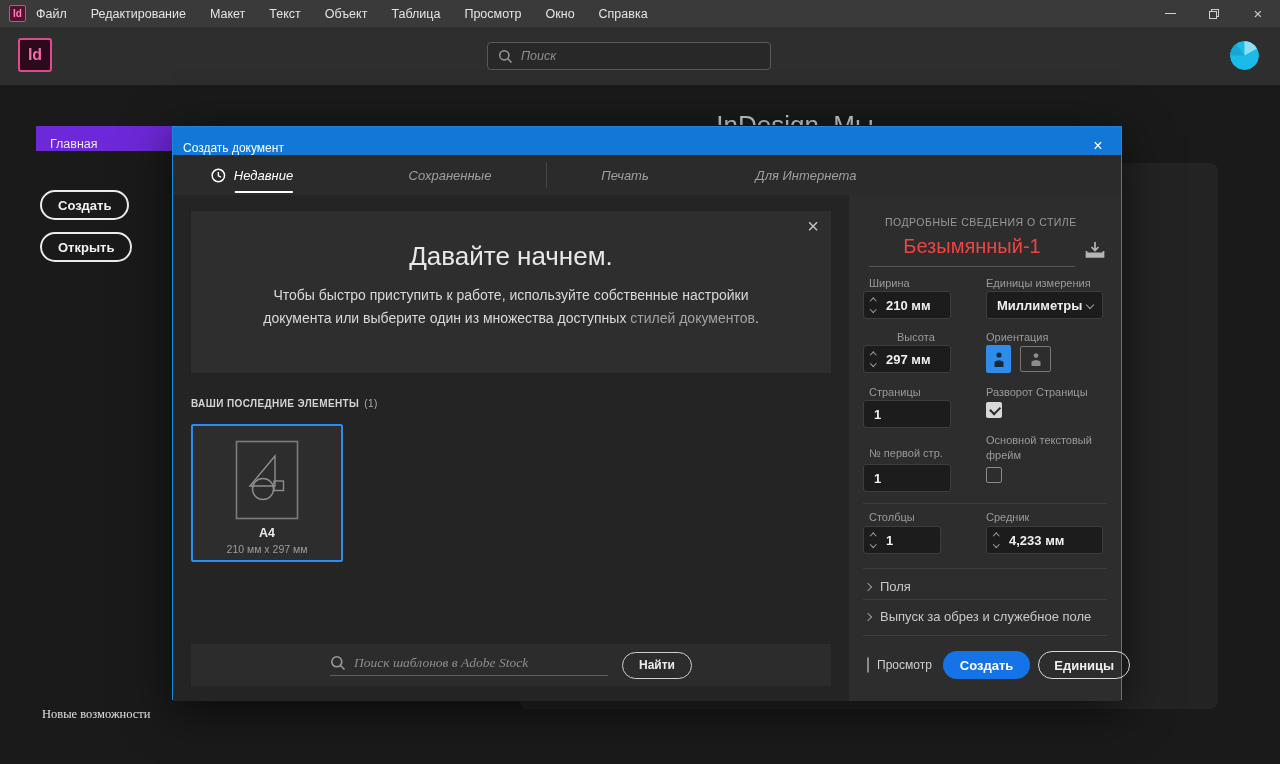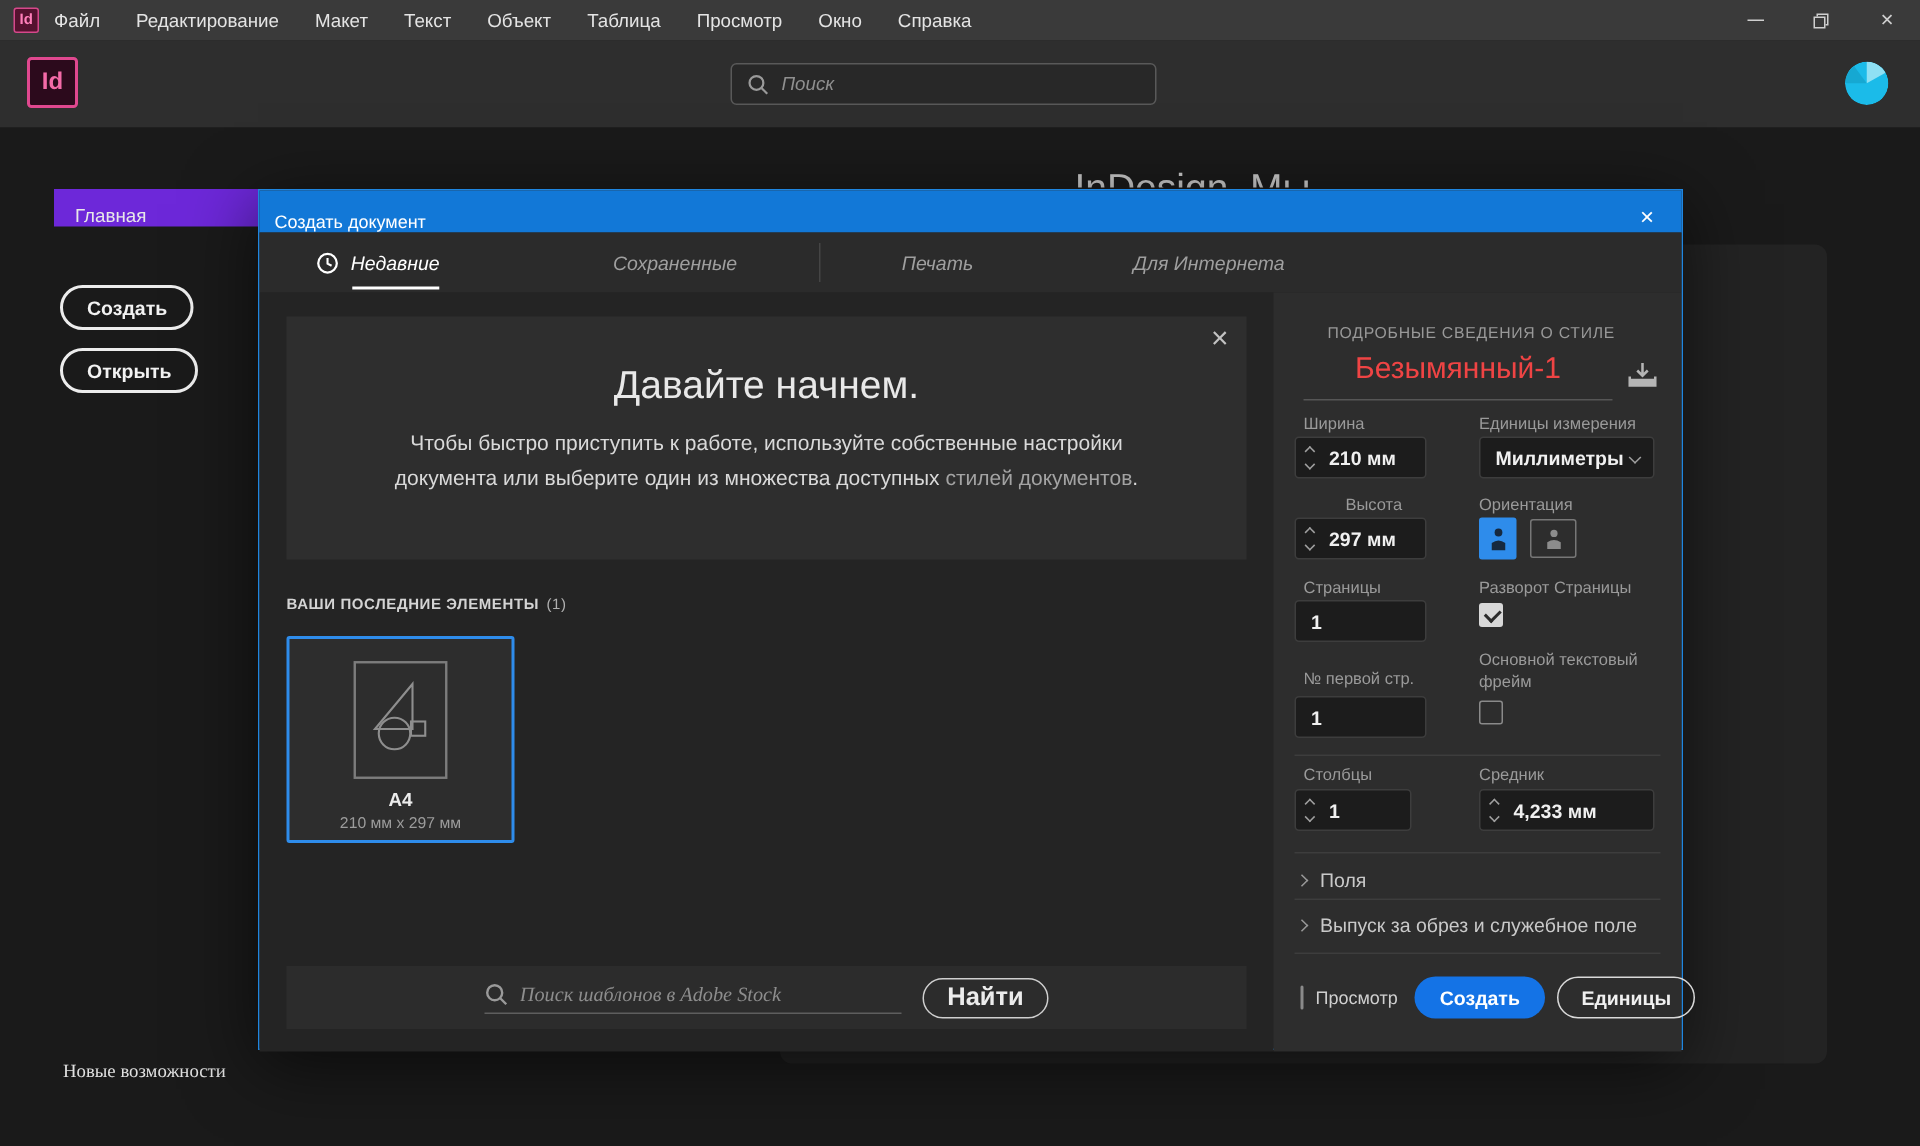--- a/index.html
+++ b/index.html
@@ -80,21 +80,21 @@
   .a4-dims { text-align:center; color:#9c9c9c; font-size:10.5px; margin-top:3px; }
 
   .stock-bar { position:absolute; left:18px; top:449px; width:640px; height:42px; background:#2c2c2c;
     display:flex; align-items:center; justify-content:center; gap:14px; }
   .stock-field { display:flex; align-items:center; gap:8px; width:278px; border-bottom:1px solid #5e5e5e;
     padding-bottom:4px; }
   .stock-field input { flex:1; background:transparent; border:none; outline:none; color:#ddd;
     font-size:13.5px; font-style:italic; font-family:"Liberation Serif", serif; }
   .stock-field input::placeholder { color:#8d8d8d; }
   .btn-outline { height:27px; padding:0 16px; border:1.5px solid #cfcfcf; border-radius:14px;
-    background:transparent; color:#ececec; font-size:17px; font-weight:bold;
+    background:transparent; color:#ececec; font-size:12px; font-weight:bold;
     font-family:"Liberation Sans", sans-serif; display:inline-flex; align-items:center; cursor:pointer; }
 
   
   .pr-label { position:absolute; color:#9a9a9a; font-size:11px; }
   .pr-section { position:absolute; left:20px; top:21px; color:#999; font-size:10.5px; letter-spacing:.5px;padding-left:16px; }
   .preset-name { position:absolute; left:20px; top:40px; width:206px; color:#ef4444; font-size:20px;
     border-bottom:1px solid #565656; padding-bottom:8px;text-align:center; }
   .save-icon { position:absolute; right:16px; top:46px; }
 
   .field { position:absolute; height:28px; background:#1c1c1c; border:1px solid #3d3d3d; border-radius:3px;

